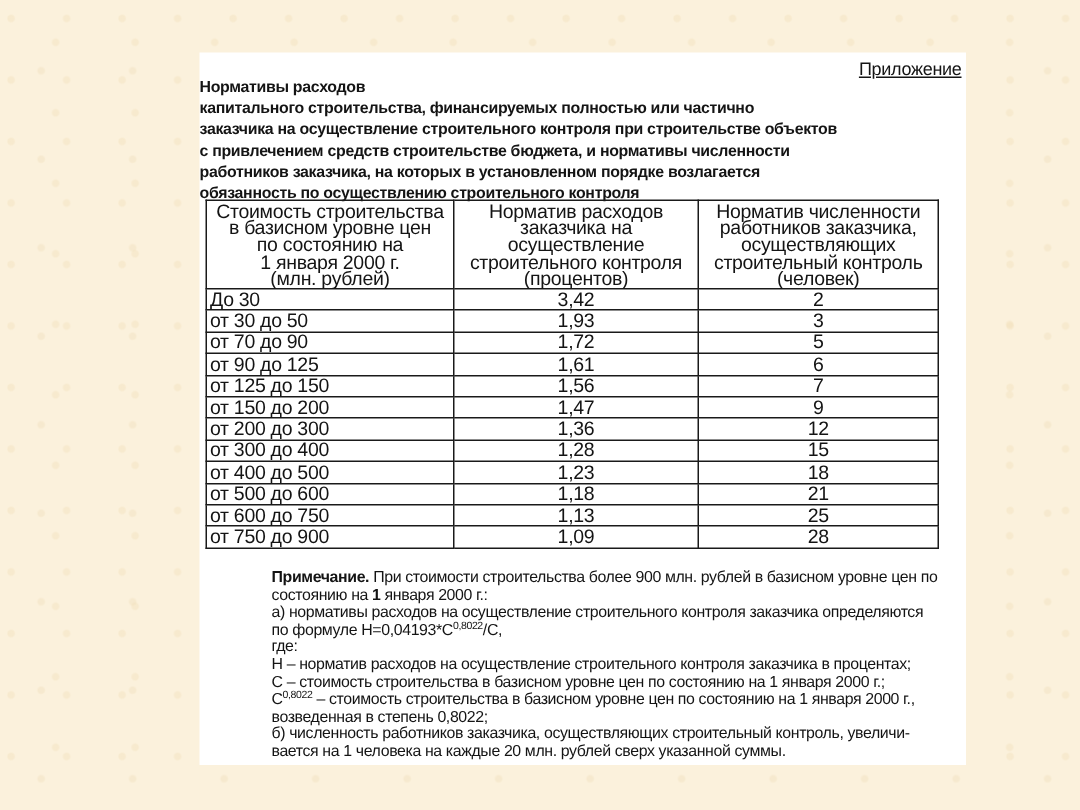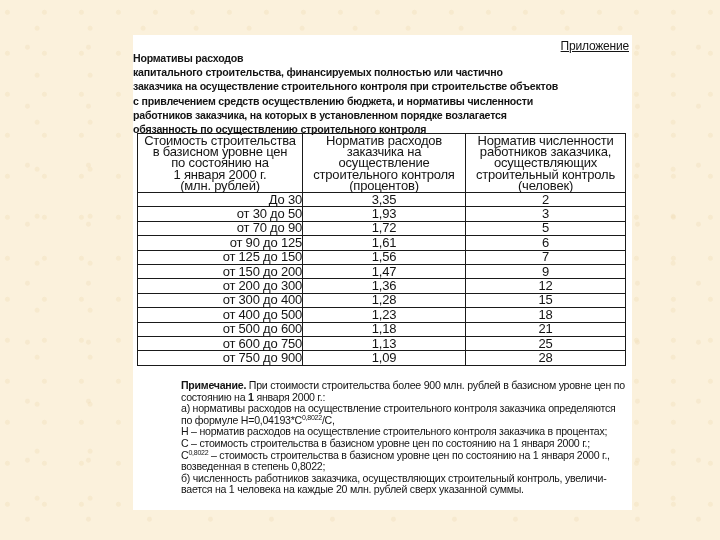--- a/index.html
+++ b/index.html
@@ -17,24 +17,23 @@
       radial-gradient(circle at 45% 80%, rgba(235,215,175,0.3) 0 2px, transparent 3px);
     background-size: 37px 41px, 53px 47px, 61px 59px;
     position: relative;
     font-family: "Liberation Sans", sans-serif;
     color: #141414;
   }
   .paper {
     position: absolute;
     left: 133px;
     top: 35px;
-    width: 475px;
+    width: 511px;
     height: 475px;
     background: #ffffff;
-    padding-left: 24px;
   }
   .appendix {
     position: absolute;
     right: 3px;
     top: 4px;
     font-size: 12px;
     text-decoration: underline;
     letter-spacing: -0.2px;
   }
   .title {
@@ -69,21 +68,21 @@
     vertical-align: middle;
     height: 58px;
     letter-spacing: -0.2px;
   }
   table.norms th .hl { display: block; white-space: nowrap; }
   table.norms td {
     height: 13.4px;
     line-height: 12px;
     letter-spacing: -0.2px;
   }
-  table.norms td.c0 { text-align: right; padding-left: 2px; }
+  table.norms td.c0 { text-align: left; padding-left: 2px; }
   table.norms td.c1, table.norms td.c2 { text-align: center; }
   .note {
     position: absolute;
     left: 6px;
     top: 345px;
     width: 488px;
     font-size: 10.6px;
     line-height: 11.6px;
     letter-spacing: -0.25px;
     margin-left: 42px;
@@ -96,21 +95,21 @@
 <body>
 
 <div class="paper">
 
   <div class="appendix">Приложение</div>
 
   <div class="title">
     <span class="line">Нормативы расходов</span>
     <span class="line">капитального строительства, финансируемых полностью или частично</span>
     <span class="line">заказчика на осуществление строительного контроля при строительстве объектов</span>
-    <span class="line">с привлечением средств осуществлению бюджета, и нормативы численности</span>
+    <span class="line">с привлечением средств строительстве бюджета, и нормативы численности</span>
     <span class="line">работников заказчика, на которых в установленном порядке возлагается</span>
     <span class="line">обязанность по осуществлению строительного контроля</span>
   </div>
 
   <table class="norms">
     <colgroup>
       <col style="width:165px">
       <col style="width:163px">
       <col style="width:160px">
     </colgroup>
@@ -135,21 +134,21 @@
           <span class="hl">работников заказчика,</span>
           <span class="hl">осуществляющих</span>
           <span class="hl">строительный контроль</span>
           <span class="hl">(человек)</span>
         </th>
       </tr>
     </thead>
     <tbody>
       <tr>
           <td class="c0">До 30</td>
-          <td class="c1">3,35</td>
+          <td class="c1">3,42</td>
           <td class="c2">2</td>
         </tr>
       <tr>
           <td class="c0">от 30 до 50</td>
           <td class="c1">1,93</td>
           <td class="c2">3</td>
         </tr>
       <tr>
           <td class="c0">от 70 до 90</td>
           <td class="c1">1,72</td>
@@ -201,20 +200,21 @@
           <td class="c2">28</td>
         </tr>
     </tbody>
   </table>
 
   <div class="note">
     <span class="nl"><span class="b">Примечание.</span><span> При стоимости строительства более 900 млн. рублей в базисном уровне цен по</span></span>
     <span class="nl"><span>состоянию на </span><span class="b">1</span><span> января 2000 г.:</span></span>
     <span class="nl">а) нормативы расходов на осуществление строительного контроля заказчика определяются</span>
     <span class="nl"><span>по формуле Н=0,04193*С</span><sup>0,8022</sup><span>/С,</span></span>
+    <span class="nl">где:</span>
     <span class="nl">Н – норматив расходов на осуществление строительного контроля заказчика в процентах;</span>
     <span class="nl">С – стоимость строительства в базисном уровне цен по состоянию на 1 января 2000 г.;</span>
     <span class="nl"><span>С</span><sup>0,8022</sup><span> – стоимость строительства в базисном уровне цен по состоянию на 1 января 2000 г.,</span></span>
     <span class="nl">возведенная в степень 0,8022;</span>
     <span class="nl">б) численность работников заказчика, осуществляющих строительный контроль, увеличи-</span>
     <span class="nl">вается на 1 человека на каждые 20 млн. рублей сверх указанной суммы.</span>
   </div>
 
 </div>
 

